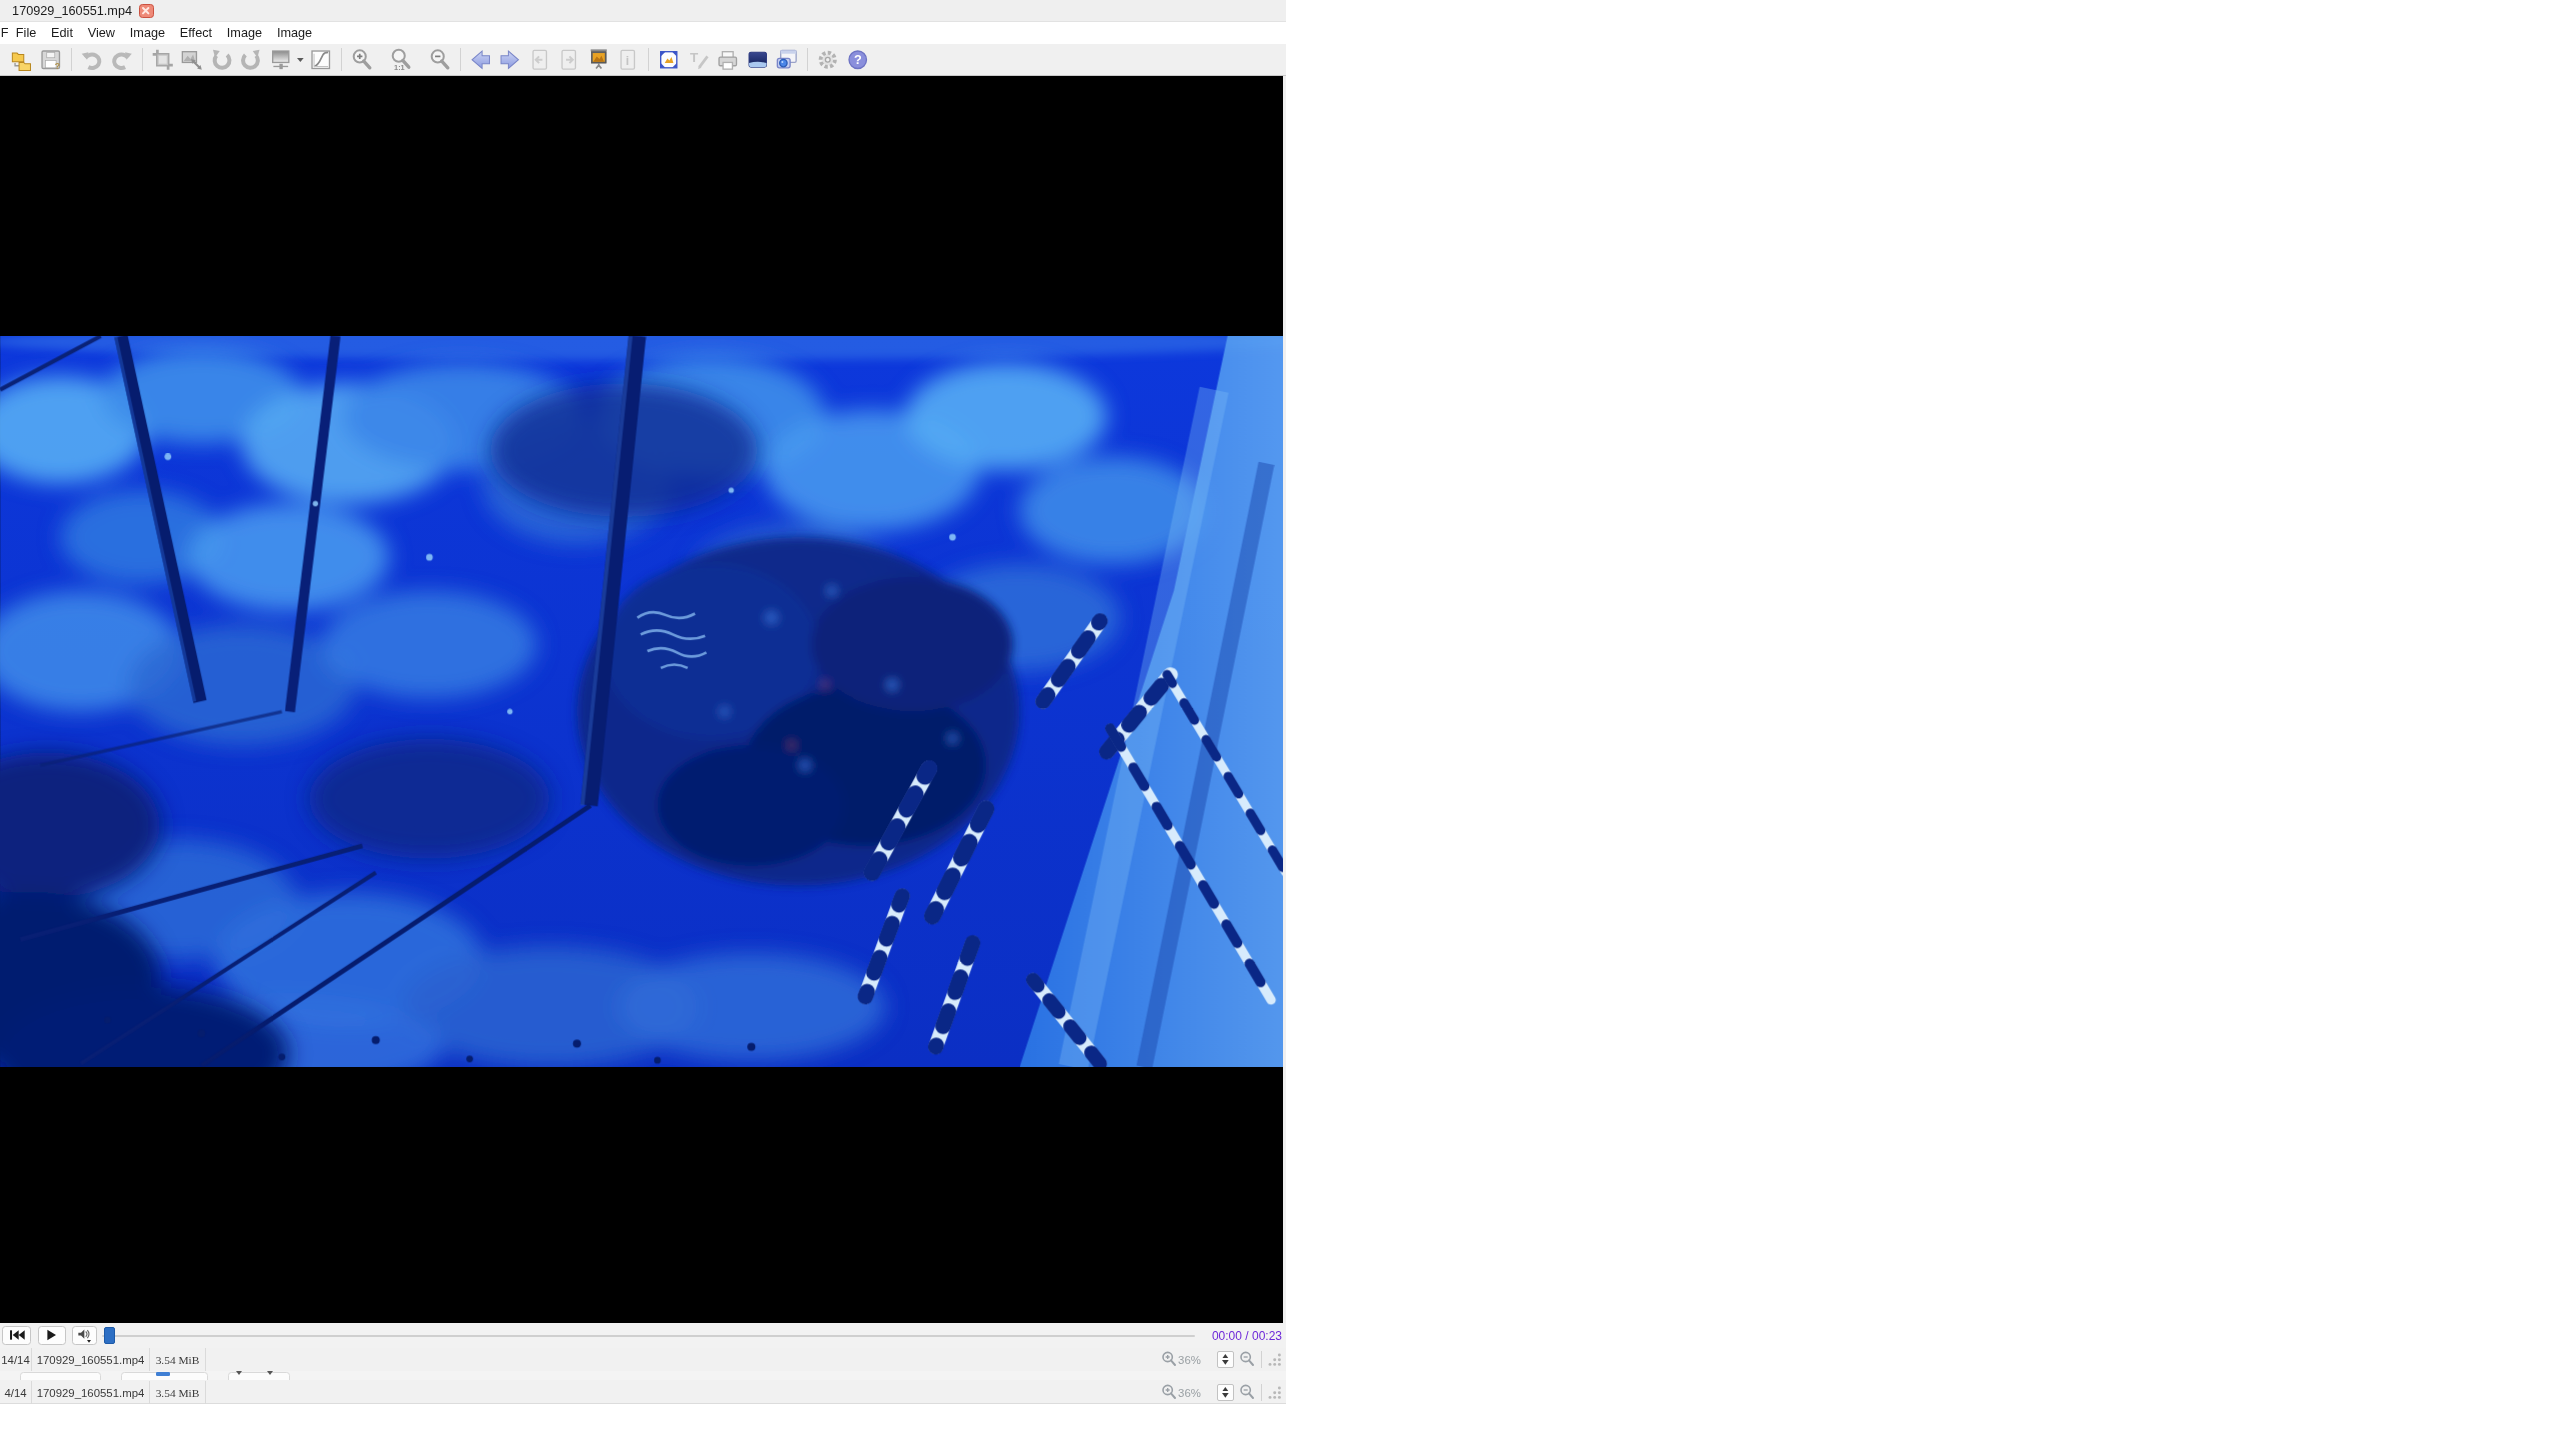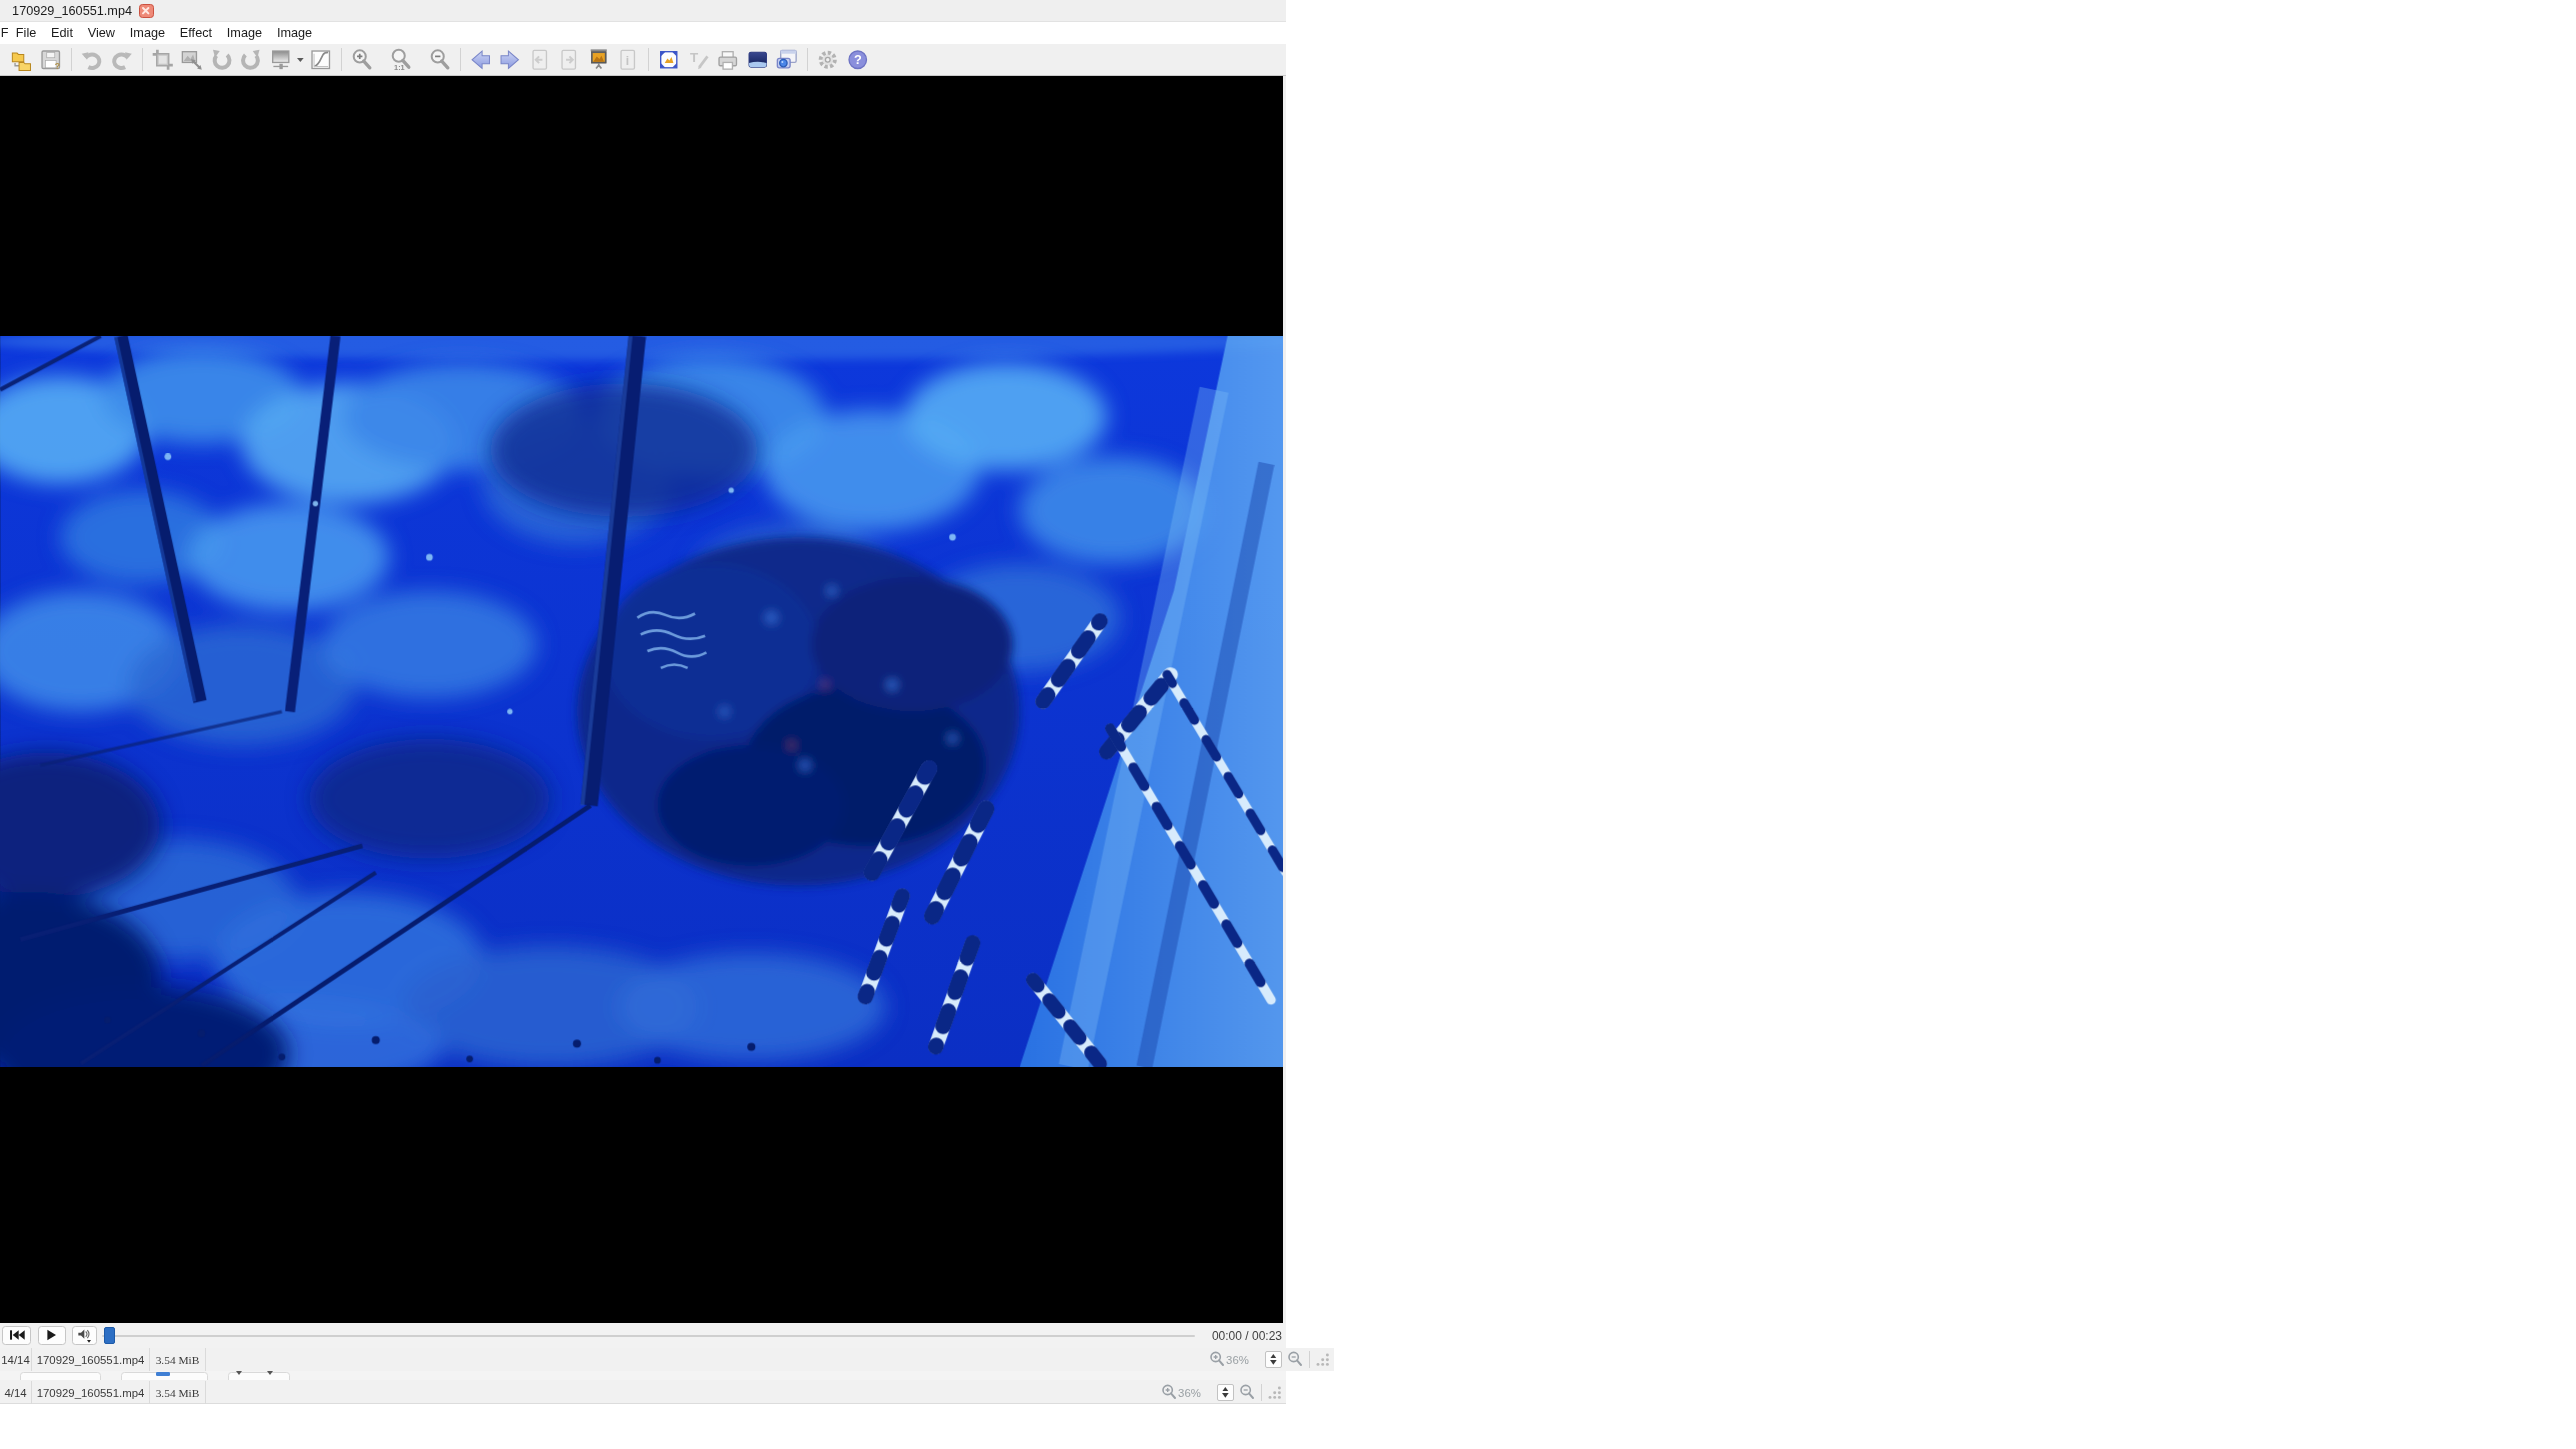--- a/index.html
+++ b/index.html
@@ -23,24 +23,24 @@
   .tb-gap{width:9.4px;}
   
   .viewer{position:absolute;left:0;top:76px;width:1286px;height:1247px;background:#000000;overflow:hidden;}
   .photo{position:absolute;left:0;top:260px;width:1286px;height:731px;}
   .vscroll{position:absolute;right:0;top:0;width:3.4px;height:1247px;background:#f0f0f0;}
   
   .mediabar{position:absolute;left:0;top:1323px;width:1286px;height:25.5px;background:#f2f2f2;}
   .mbtn{position:absolute;top:2.7px;height:19.5px;background:#fdfdfd;border:0.7px solid #c6c6c6;border-radius:3.4px;box-sizing:border-box;display:flex;align-items:center;justify-content:center;}
   .slider-track{position:absolute;left:102px;top:12px;width:1093px;height:2px;background:#cfcfcf;border-radius:1.3px;}
   .slider-handle{position:absolute;left:104px;top:4px;width:11.4px;height:17.4px;background:#2d6fc4;border:0.7px solid #1d5aa8;border-radius:2px;box-sizing:border-box;}
-  .time{position:absolute;right:4px;top:0;height:25.5px;display:flex;align-items:center;font-size:12px;color:#404040;}
+  .time{position:absolute;right:4px;top:0;height:25.5px;display:flex;align-items:center;font-size:12px;color:#6d28d9;}
   
   .statusrow{position:absolute;left:0;width:1286px;height:23px;background:#f1f1f1;font-size:11.4px;color:#3a3a3a;}
-  .srow1{top:1348px;padding-left:48px;}
+  .srow1{top:1348px;}
   .srow2{top:1381px;border-bottom:0.7px solid #dcdcdc;box-sizing:border-box;}
   .scell{position:absolute;top:0;height:23px;display:flex;align-items:center;justify-content:center;border-right:0.7px solid #dadada;box-sizing:border-box;}
   .c-index{left:0;width:32px;}
   .c-name{left:32px;width:118px;}
   .c-size{left:150px;width:56px;font-family:Liberation Serif, serif;}
   .zoomgroup{position:absolute;right:2.7px;top:0;height:23px;display:flex;align-items:center;}
   .zlabel{width:35px;text-align:left;color:#9aa0a4;font-size:11.4px;}
   .spinner{width:17.4px;height:17.4px;background:#fdfdfd;border:0.7px solid #c2c2c2;border-radius:2px;box-sizing:border-box;display:flex;flex-direction:column;align-items:center;justify-content:center;gap:2px;margin:0 4px;}
   .zsep{width:0.7px;height:17.4px;background:#d2d2d2;margin:0 4.7px;}
   .zicon{width:17.4px;height:17.4px;display:flex;align-items:center;justify-content:center;}

